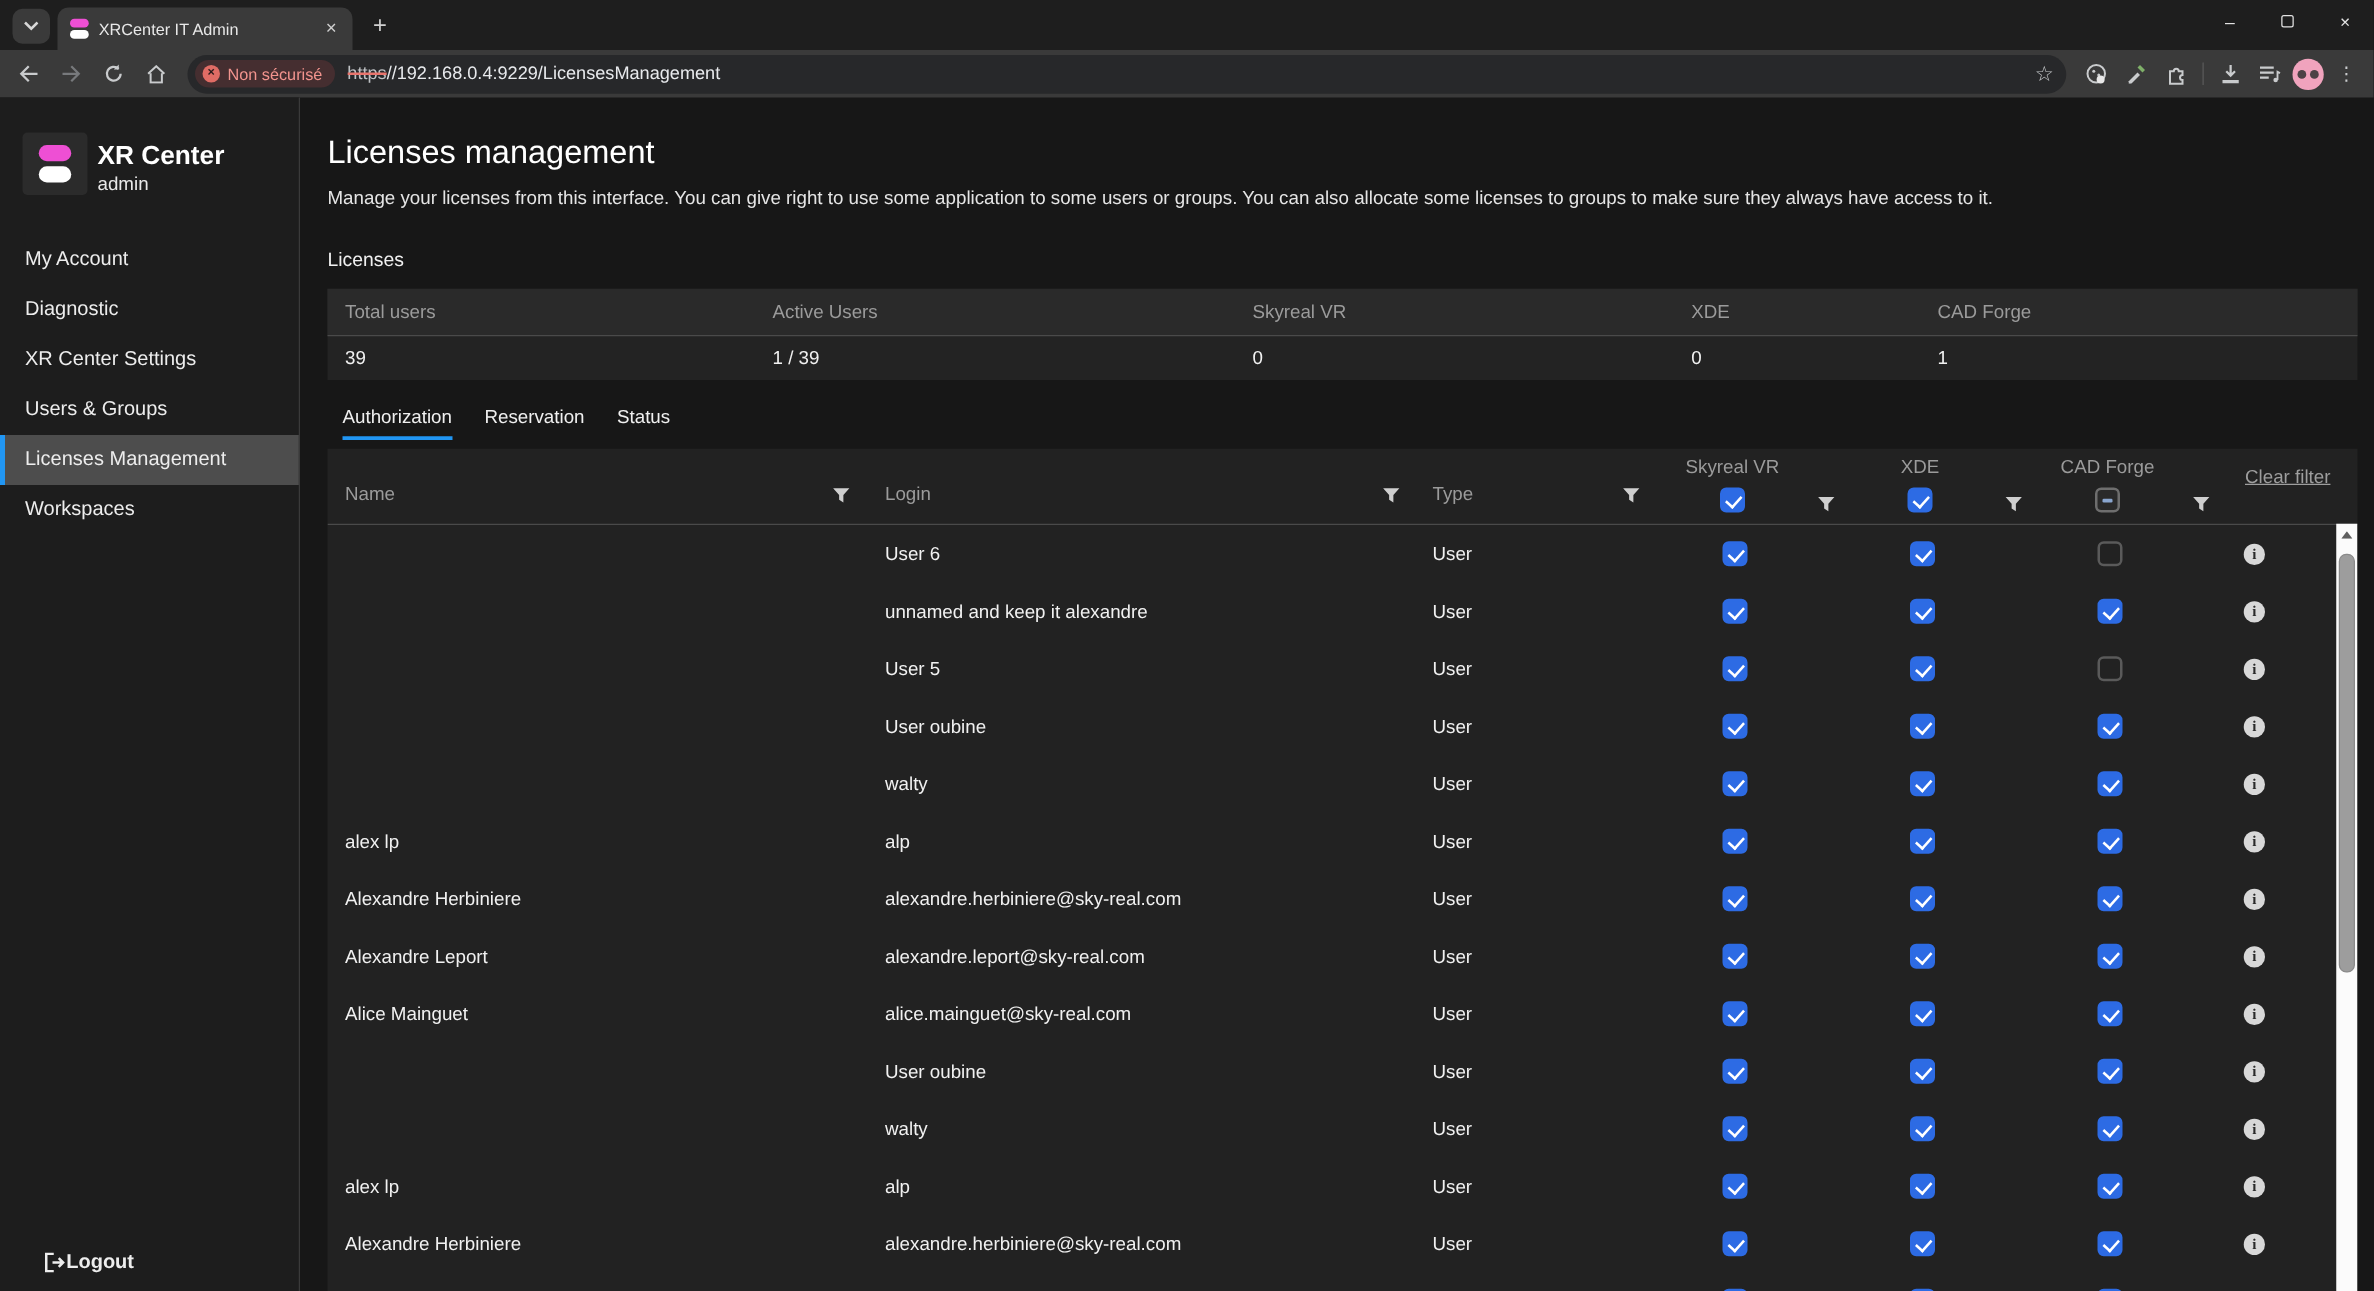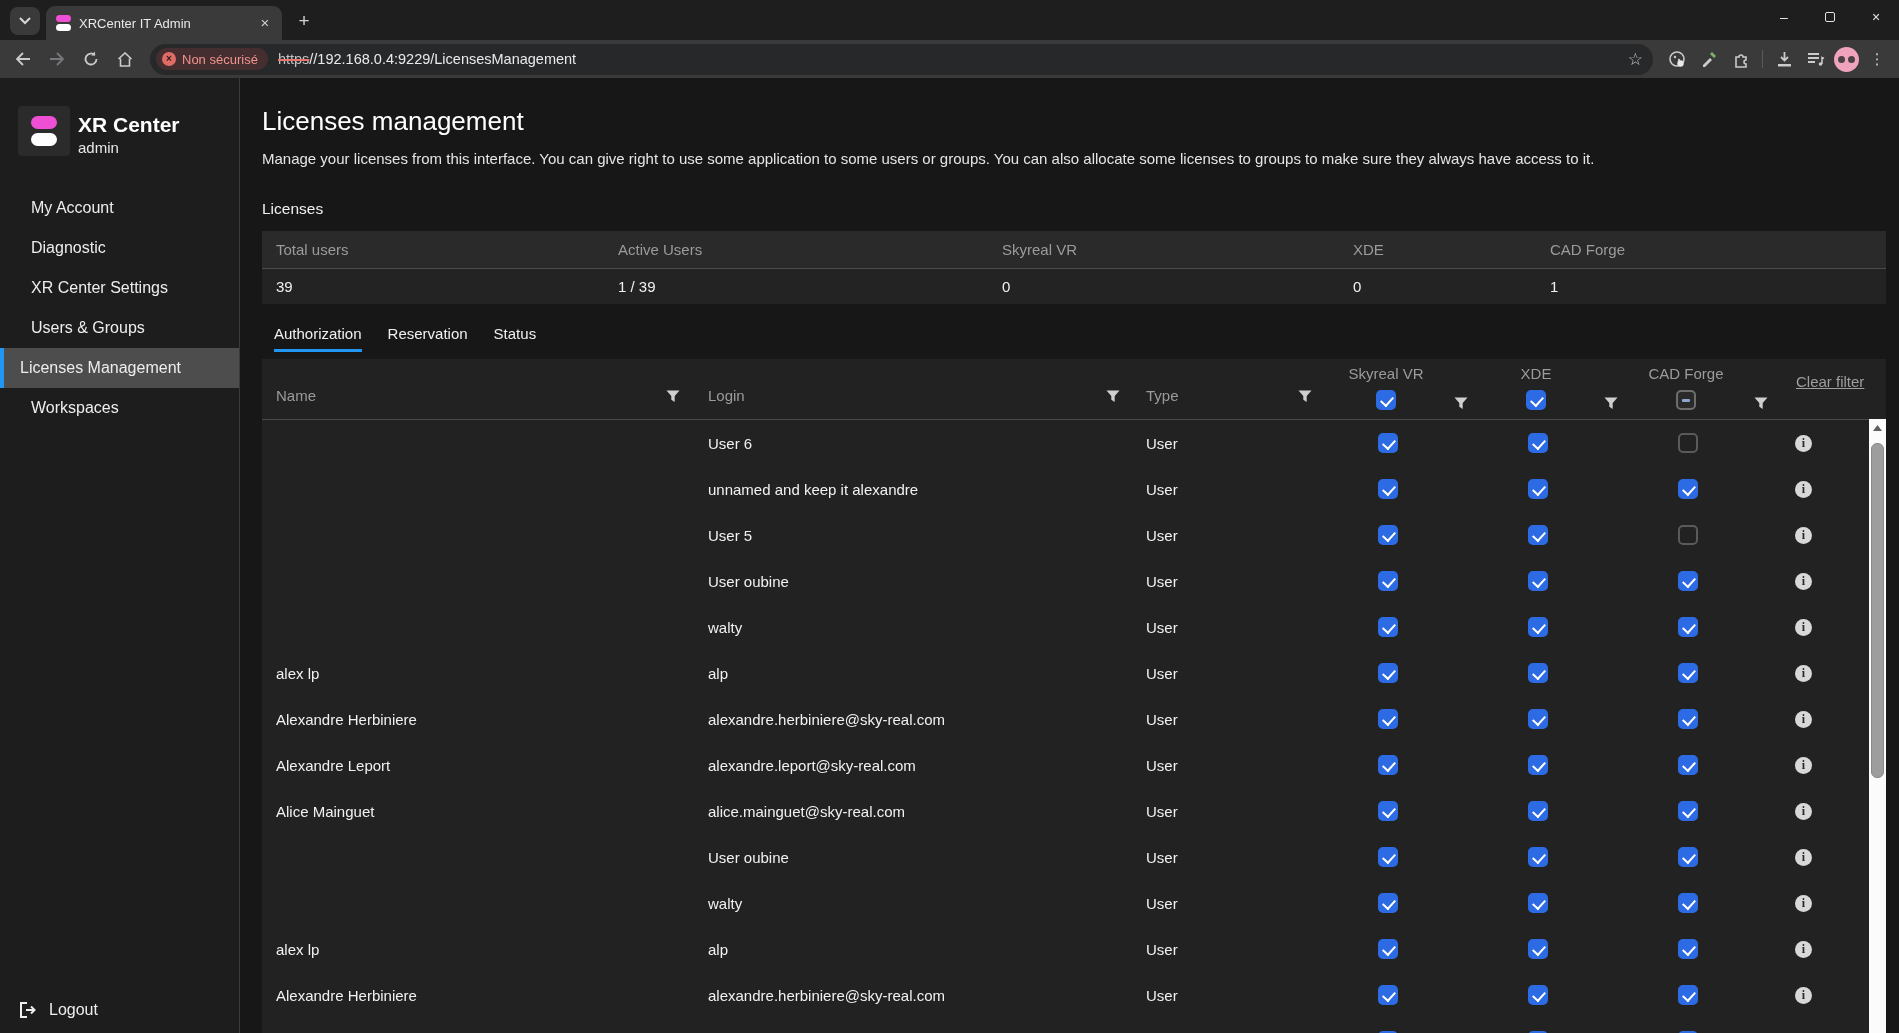--- a/index.html
+++ b/index.html
@@ -45,24 +45,24 @@
   .app { display:flex; height:955px; }
   .sidebar { width:240px; background:#1d1d1d; border-right:1px solid #3a3a3a; position:relative; flex:0 0 auto; }
   .brand { display:flex; align-items:flex-end; gap:8px; padding:28px 0 0 18px; }
   .brand-logo { width:52px; height:50px; background:#2b2b2b; border-radius:4px; display:flex; flex-direction:column;
     align-items:center; justify-content:center; gap:4px; }
   .pill { width:26px; height:13px; border-radius:7px; }
   .pill.pink { background:#ee4fd4; } .pill.white { background:#ffffff; }
   .brand-title { font-size:21px; font-weight:bold; color:#ffffff; }
   .brand-sub { font-size:15px; color:#e8e8e8; margin-top:2px; }
   .nav { margin-top:32px; }
-  .nav-item { height:40px; display:flex; align-items:center; padding-left:31px; font-size:16px; color:#ededed; cursor:pointer; }
+  .nav-item { height:40px; display:flex; align-items:center; padding-left:20px; font-size:16px; color:#ededed; cursor:pointer; }
   .nav-item.active { background:#4d4d4d; border-left:4px solid #2196f3; padding-left:16px; }
-  .logout { position:absolute; left:0; bottom:14px; display:flex; align-items:center; gap:12px; padding-left:20px;
-    font-size:16px; color:#ededed; cursor:pointer; }
+  .logout { position:absolute; left:0; bottom:14px; display:flex; align-items:center; gap:0; padding-left:36px;
+    font-size:16px; color:#ededed; cursor:pointer;font-weight:bold; }
 
   .main { flex:1; padding:0 13px 0 22px; display:flex; flex-direction:column; min-width:0; }
   h1.page-title { margin-top:28px; font-size:26px; font-weight:500; color:#ffffff; }
   .page-desc { margin-top:13px; font-size:15px; color:#e5e5e5; }
   .section-label { margin-top:33px; font-size:15.5px; color:#f0f0f0; }
 
   .summary { margin-top:13px; background:#232323; }
   .summary-row { display:grid; grid-template-columns:342px 384px 351px 197px 1fr; padding-left:14px; align-items:center; }
   .summary-head { height:37px; background:#2a2a2a; color:#9b9b9b; font-size:15px; }
   .summary-divider { height:1px; background:#4a4a4a; }

